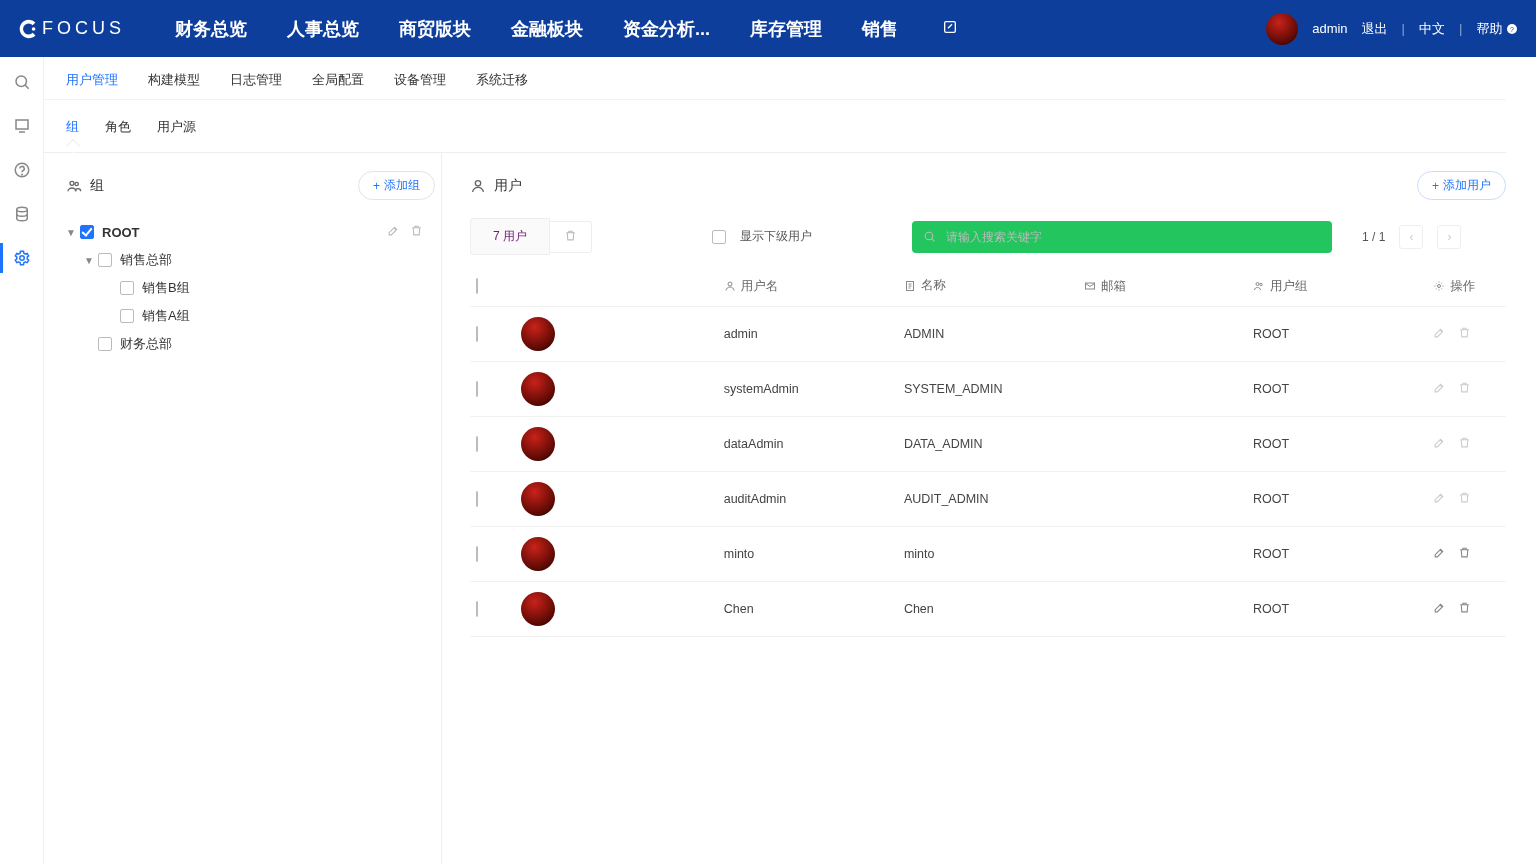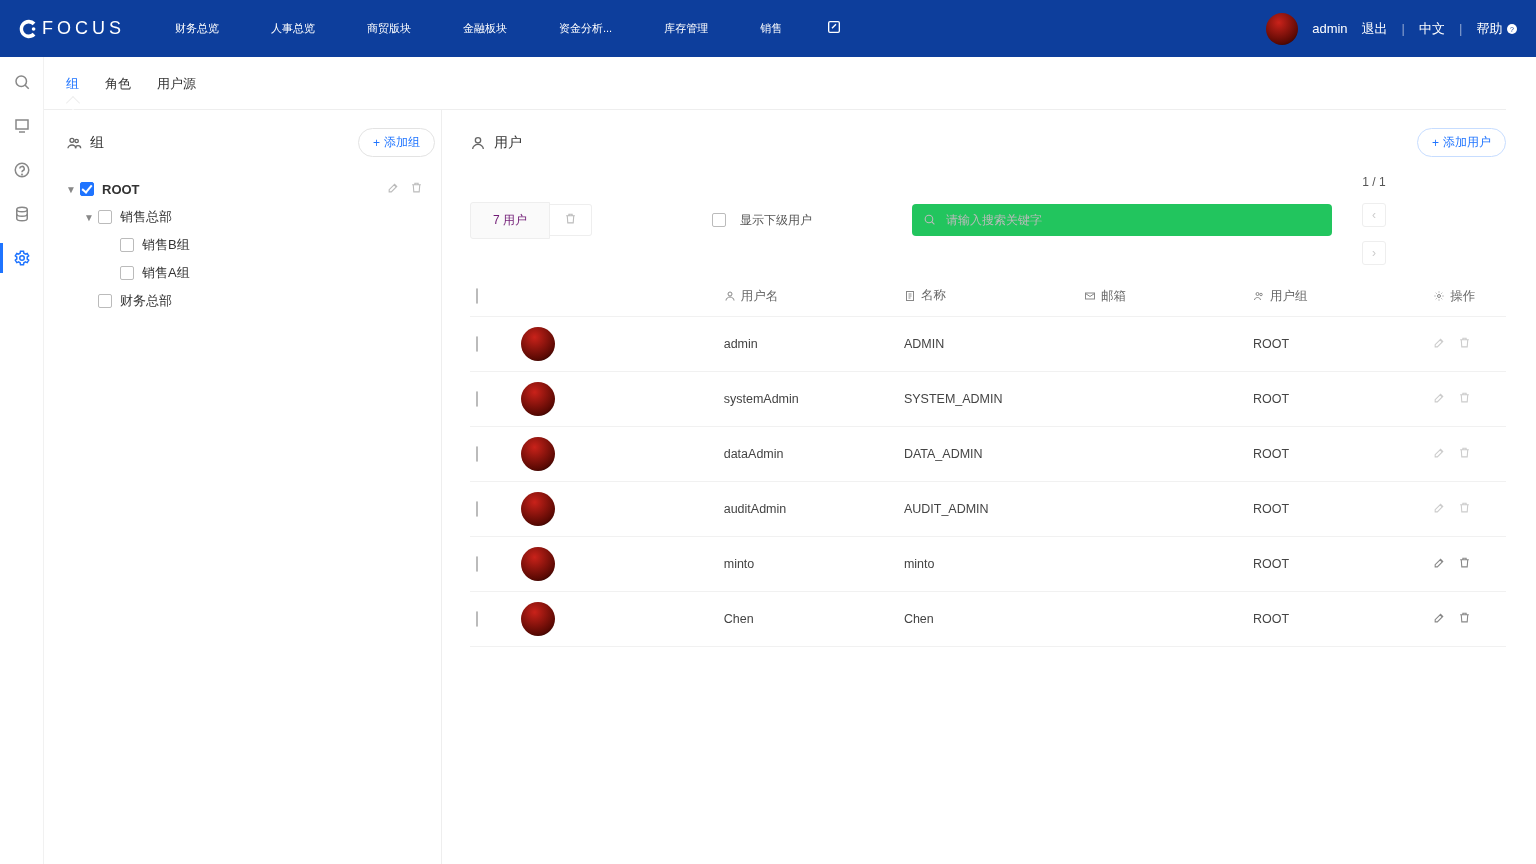--- a/index.html
+++ b/index.html
@@ -1,21 +1,21 @@
 <!DOCTYPE html>
 <html><head>
 <meta charset="utf-8">
 <style>
   * { box-sizing: border-box; margin: 0; padding: 0; }
   html, body { width: 1536px; height: 864px; font-family: "Helvetica Neue", Arial, "PingFang SC", "Microsoft YaHei", sans-serif; font-size: 13px; color: #333; background: #fff; }
   
   .header { height: 57px; background: #0d3e9c; display: flex; align-items: center; padding: 0 18px 0 18px; color: #fff; }
   .logo { display: flex; align-items: center; gap: 2px; font-size: 18px; letter-spacing: 4px; font-weight: 500; }
   .logo-mark { width: 22px; height: 22px; }
-  .topnav { display: flex; gap: 52px; margin-left: 50px; font-size: 11px; }
+  .topnav { display: flex; gap: 40px; margin-left: 50px; font-size: 18px; font-weight: bold; }
   .topnav-item { cursor: pointer; }
   .topnav-edit { margin-left: 44px; cursor: pointer; }
   .spacer { flex: 1; }
   .hdr-right { display: flex; align-items: center; gap: 14px; font-size: 13px; }
   .hdr-sep { color: rgba(255,255,255,0.5); }
   .avatar-hdr { width: 32px; height: 32px; border-radius: 50%; background: radial-gradient(circle at 40% 30%, #c9221a 0%, #5a0903 70%, #000 100%); }
   
   .shell { display: flex; height: calc(864px - 57px); }
   .leftrail { width: 44px; border-right: 1px solid #f1f1f1; display: flex; flex-direction: column; align-items: center; padding-top: 16px; gap: 26px; }
   .rail-icon { width: 18px; height: 18px; color: #888; cursor: pointer; display:flex; align-items:center; justify-content:center; }
@@ -60,21 +60,21 @@
   .user-count-box { border:1px solid #eee; border-radius:3px 0 0 3px; padding:9px 22px; font-size:12px; color:#701a75; background:#fafafa; }
   .user-del-box { border:1px solid #eee; border-left:none; border-radius:0 3px 3px 0; padding:7px 14px; color:#bbb; cursor:pointer; }
   .user-del-box svg { width:13px; height:13px; }
   .tb-gap { width: 120px; }
   .chk-inline { display:flex; align-items:center; gap:6px; font-size:12px; color:#555; }
   .search-wrap { flex:0 0 420px; margin-left: 100px; position:relative; }
   .search-input { width:100%; border:none; background:#22c55e; border-radius:4px; padding:9px 12px 9px 34px; font-size:12px; color:#333; outline:none; }
   .search-input::placeholder { color:#bbb; }
   .search-icon { position:absolute; left:11px; top:9px; color:#bbb; }
   .search-icon svg { width:13px; height:13px; }
-  .pager { margin-left: 30px; display:flex; align-items:center; gap: 14px; font-size:12px; color:#555;flex-direction:column; }
+  .pager { margin-left: 30px; display:flex; align-items:center; gap: 14px; font-size:12px; color:#555; }
   .pager-btn { width:24px; height:24px; border:1px solid #eee; border-radius:3px; display:flex; align-items:center; justify-content:center; color:#ccc; cursor:pointer; }
   
   .utable { width:100%; margin-top: 12px; border-collapse:collapse; }
   .utable th, .utable td { text-align:left; font-weight:normal; font-size:12.5px; padding: 10px 6px; border-bottom:1px solid #f1f1f1; color:#444; }
   .utable th { color:#666; }
   .th-ico { display:inline-flex; align-items:center; gap:5px; }
   .th-ico svg { width:12px; height:12px; color:#888; }
   .avatar-cell { width:34px; height:34px; border-radius:50%; background: radial-gradient(circle at 40% 30%, #c9221a 0%, #5a0903 70%, #000 100%); }
   .row-actions { display:flex; gap:12px; color:#ccc; }
   .row-actions.enabled { color:#888; }
@@ -159,20 +159,28 @@
       </span>
     <span class="rail-icon active">
         <svg viewBox="0 0 24 24" fill="none" stroke="currentColor" stroke-width="2">
           <circle cx="12" cy="12" r="3"></circle>
           <path d="M19 12a7 7 0 0 0-.1-1.2l2-1.6-2-3.4-2.4 1a7 7 0 0 0-2-1.2L14 3h-4l-.5 2.6a7 7 0 0 0-2 1.2l-2.4-1-2 3.4 2 1.6A7 7 0 0 0 5 12c0 .4 0 .8.1 1.2l-2 1.6 2 3.4 2.4-1a7 7 0 0 0 2 1.2L10 21h4l.5-2.6a7 7 0 0 0 2-1.2l2.4 1 2-3.4-2-1.6c.1-.4.1-.8.1-1.2z"></path>
         </svg>
       </span>
   </div>
 
   <div class="content">
+    <div class="subnav">
+      <span class="subnav-item active">用户管理</span>
+      <span class="subnav-item">构建模型</span>
+      <span class="subnav-item">日志管理</span>
+      <span class="subnav-item">全局配置</span>
+      <span class="subnav-item">设备管理</span>
+      <span class="subnav-item">系统迁移</span>
+    </div>
     <div class="subtabs">
       <span class="subtabs-item active">组</span>
       <span class="subtabs-item">角色</span>
       <span class="subtabs-item">用户源</span>
       <div class="subtabs-pointer"></div>
     </div>
     <div class="panel-sep"></div>
 
     <div class="columns">
 

